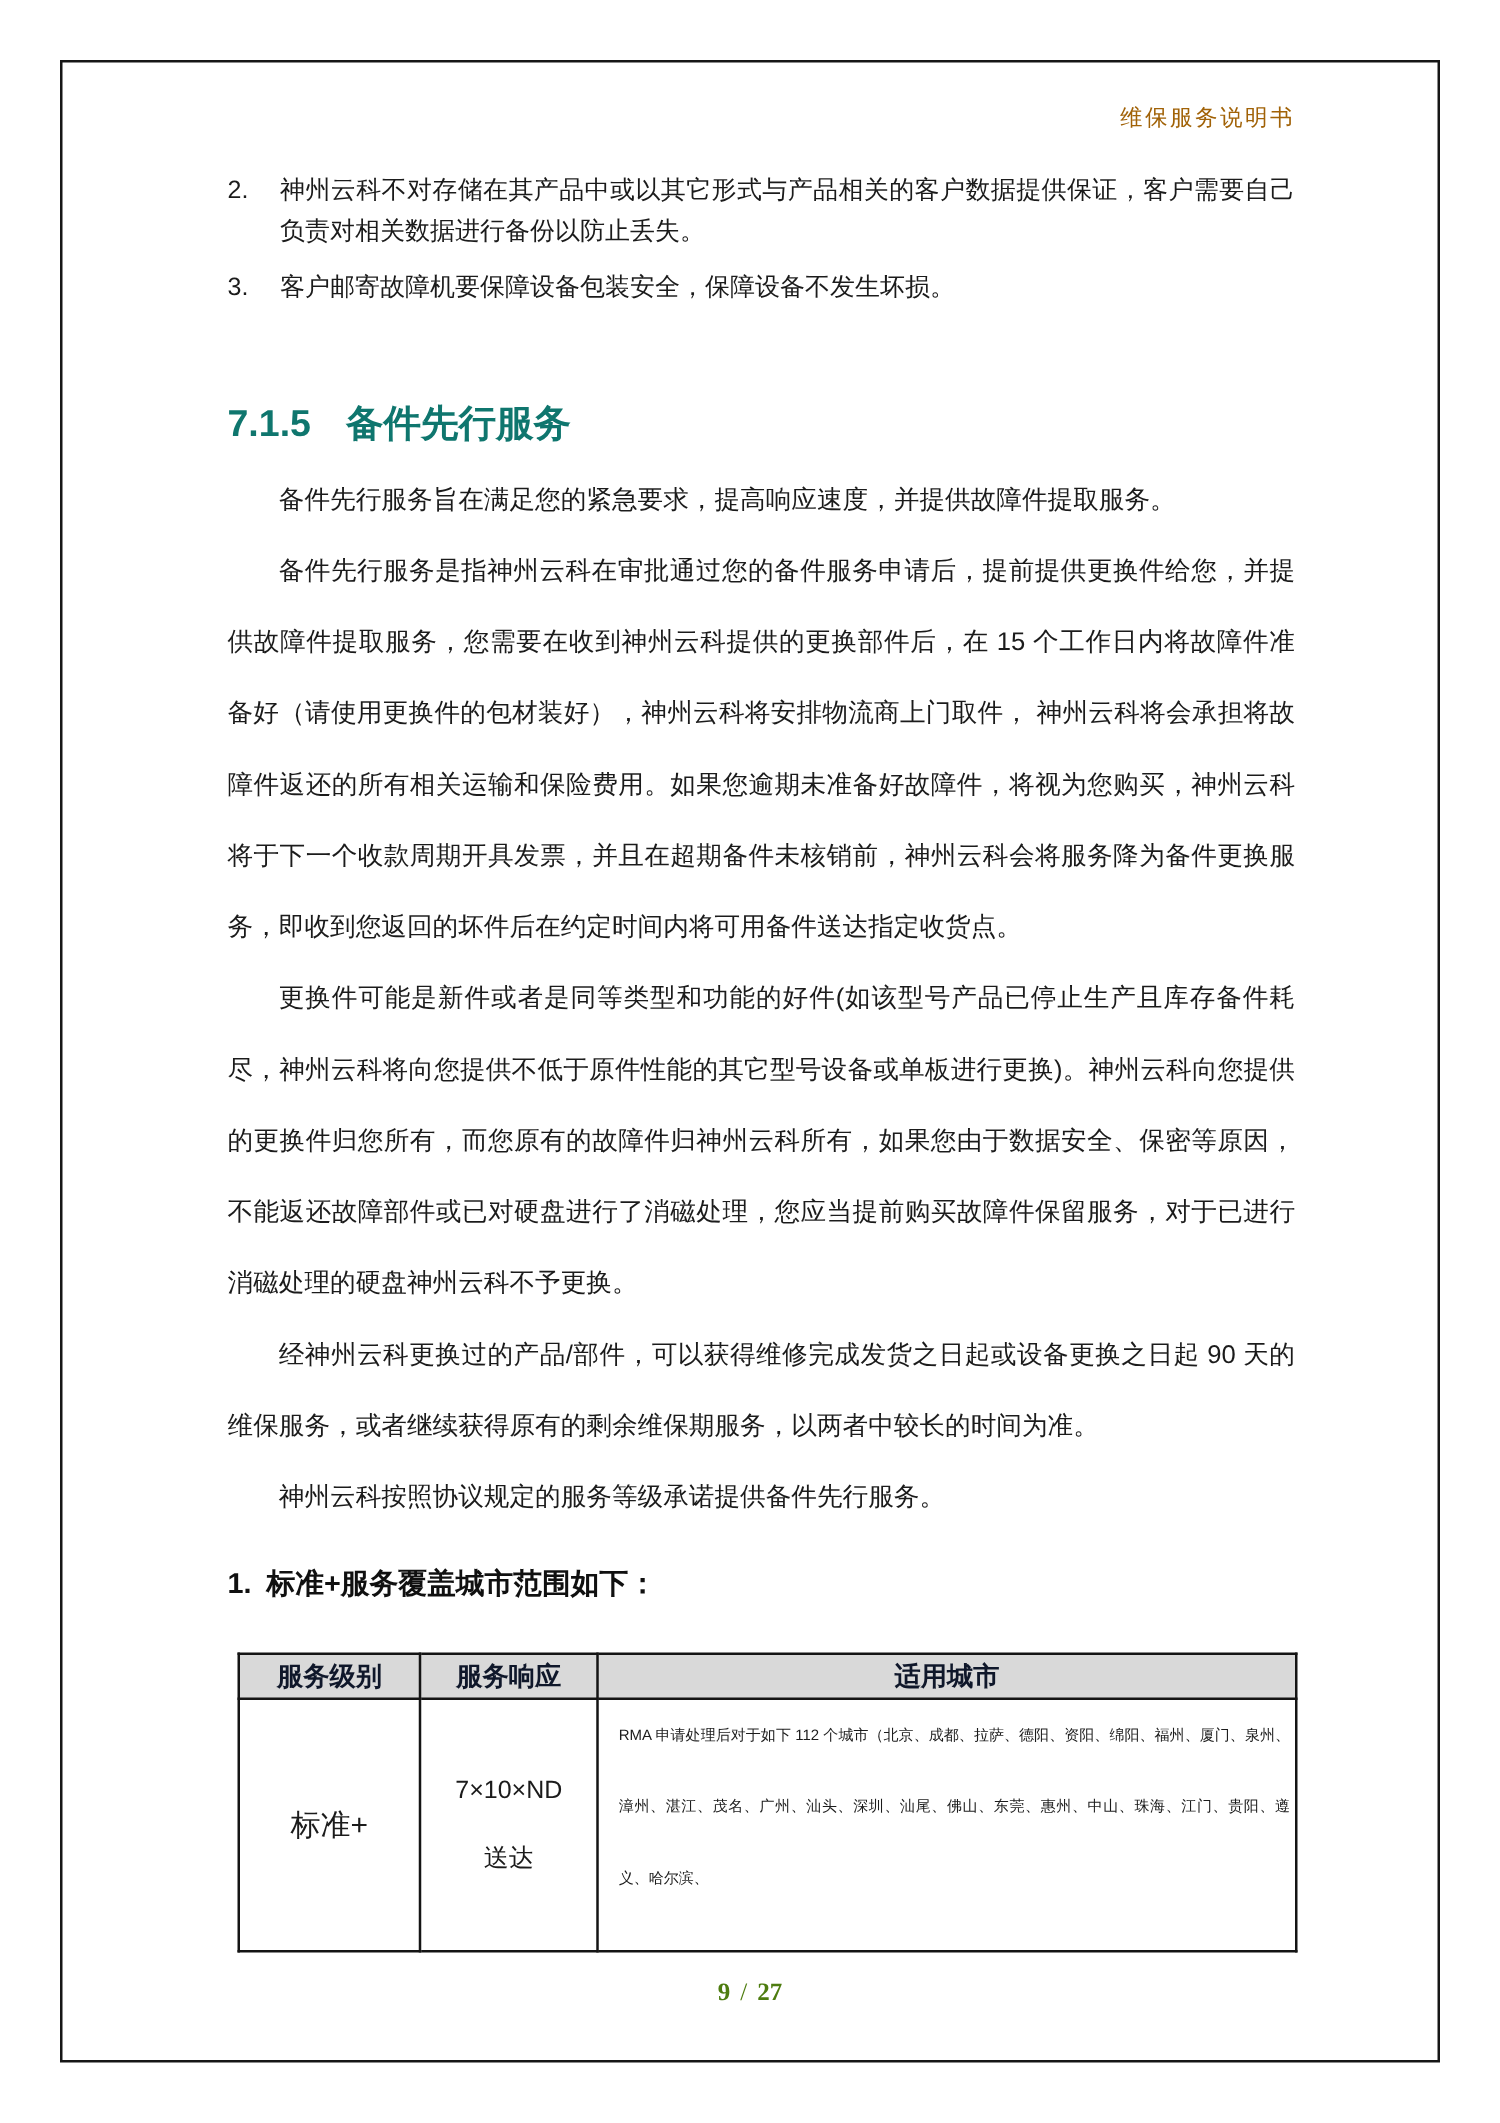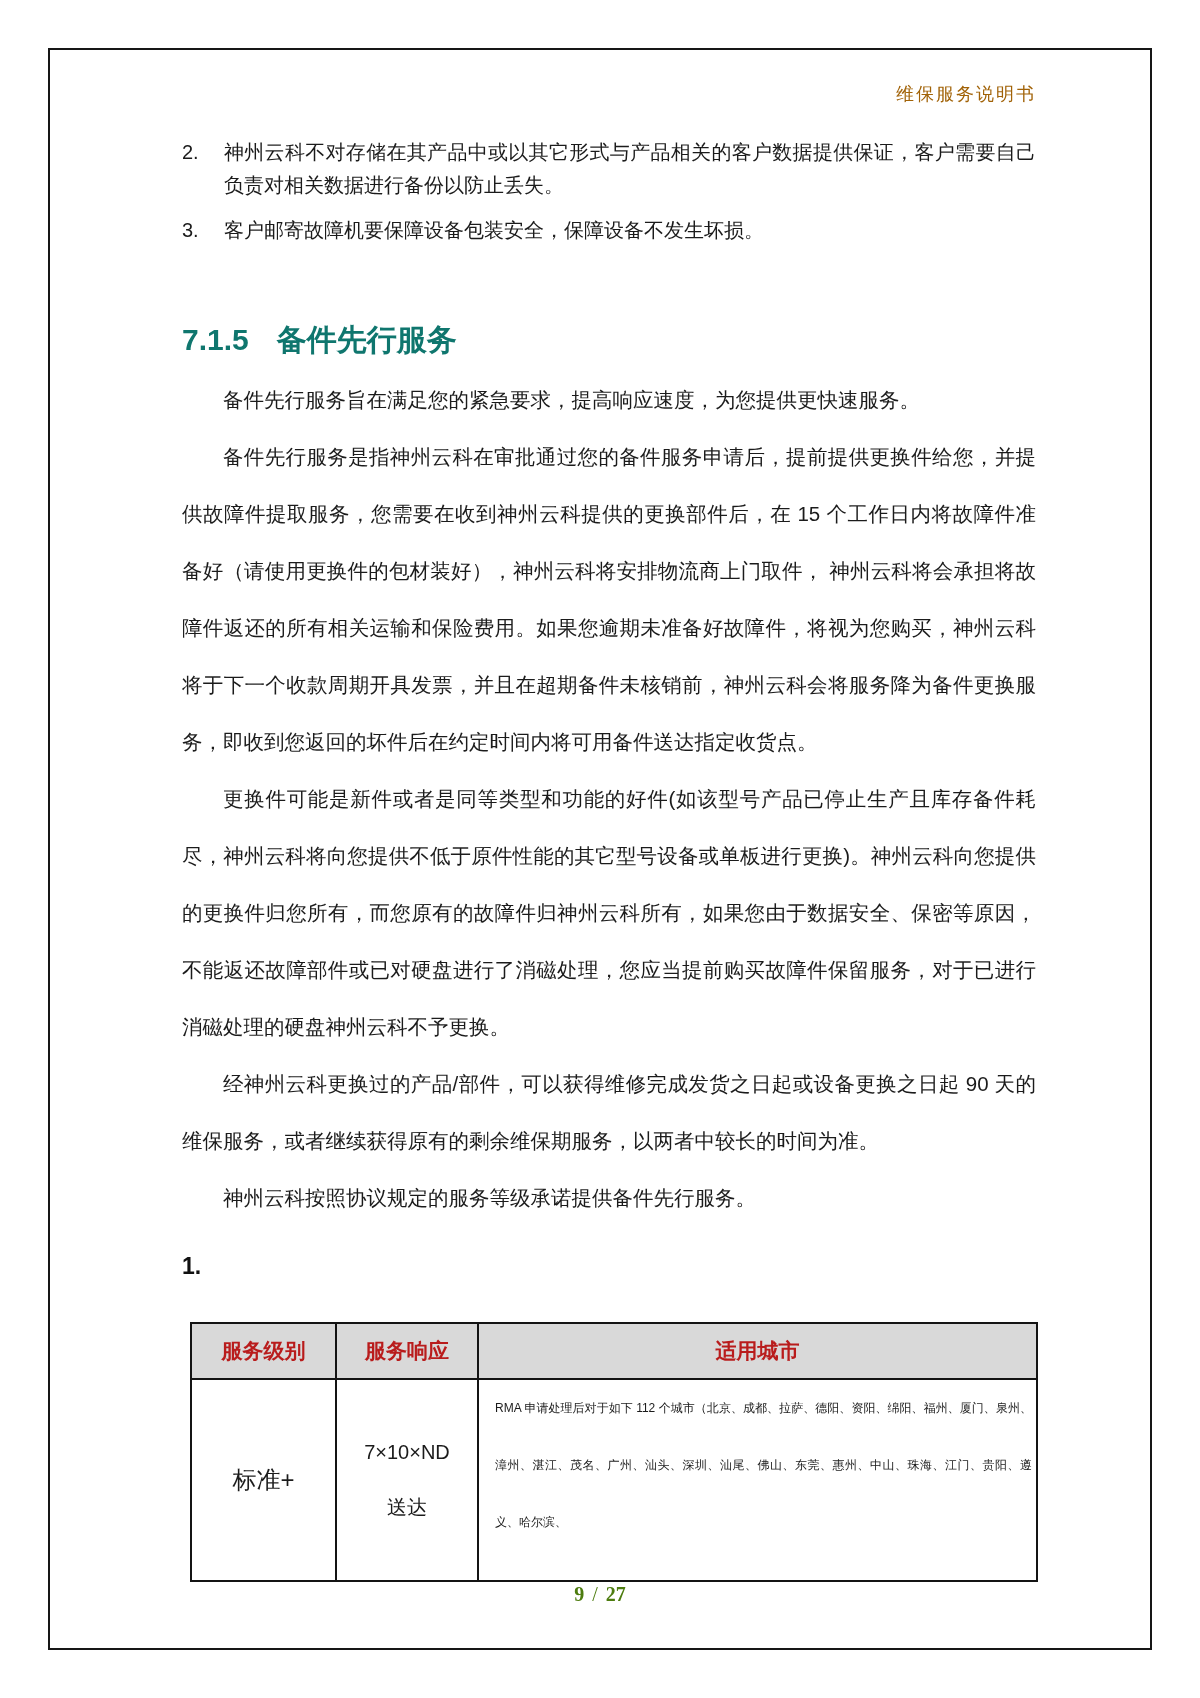--- a/index.html
+++ b/index.html
@@ -78,23 +78,23 @@
   }
   .city-table col.c1 { width: 145px; }
   .city-table col.c2 { width: 142px; }
   .city-table th, .city-table td {
     border: 2px solid #141414;
   }
   .city-table th {
     background: #d9d9d9;
     font-size: 21px;
     font-weight: bold;
-    height: 56px;
+    height: 36px;
     text-align: center;
-    color: #b91c1c;
+    color: #0f172a;
   }
   .td-level {
     text-align: center;
     font-size: 24px;
     vertical-align: middle;
   }
   .td-resp {
     text-align: center;
     font-size: 20px;
     vertical-align: middle;
@@ -143,29 +143,30 @@
           <span class="li-text">客户邮寄故障机要保障设备包装安全，保障设备不发生坏损。</span>
         </div>
       </div>
 
       <div class="sec-heading">
         <span class="sec-num">7.1.5</span>
         <span class="sec-title">备件先行服务</span>
       </div>
 
       <div class="paras">
-        <p class="para">备件先行服务旨在满足您的紧急要求，提高响应速度，为您提供更快速服务。</p>
+        <p class="para">备件先行服务旨在满足您的紧急要求，提高响应速度，并提供故障件提取服务。</p>
         <p class="para">备件先行服务是指神州云科在审批通过您的备件服务申请后，提前提供更换件给您，并提供故障件提取服务，您需要在收到神州云科提供的更换部件后，在 15 个工作日内将故障件准备好（请使用更换件的包材装好），神州云科将安排物流商上门取件， 神州云科将会承担将故障件返还的所有相关运输和保险费用。如果您逾期未准备好故障件，将视为您购买，神州云科将于下一个收款周期开具发票，并且在超期备件未核销前，神州云科会将服务降为备件更换服务，即收到您返回的坏件后在约定时间内将可用备件送达指定收货点。</p>
         <p class="para">更换件可能是新件或者是同等类型和功能的好件(如该型号产品已停止生产且库存备件耗尽，神州云科将向您提供不低于原件性能的其它型号设备或单板进行更换)。神州云科向您提供的更换件归您所有，而您原有的故障件归神州云科所有，如果您由于数据安全、保密等原因，不能返还故障部件或已对硬盘进行了消磁处理，您应当提前购买故障件保留服务，对于已进行消磁处理的硬盘神州云科不予更换。</p>
         <p class="para">经神州云科更换过的产品/部件，可以获得维修完成发货之日起或设备更换之日起 90 天的维保服务，或者继续获得原有的剩余维保期服务，以两者中较长的时间为准。</p>
         <p class="para">神州云科按照协议规定的服务等级承诺提供备件先行服务。</p>
       </div>
 
       <div class="subheading">
         <span class="sub-num">1.</span>
+        <span class="sub-label">标准+服务覆盖城市范围如下：</span>
       </div>
 
       <table class="city-table">
         <colgroup>
             <col class="c1">
             <col class="c2">
             <col class="c3">
           </colgroup>
         <thead>
           <tr>

